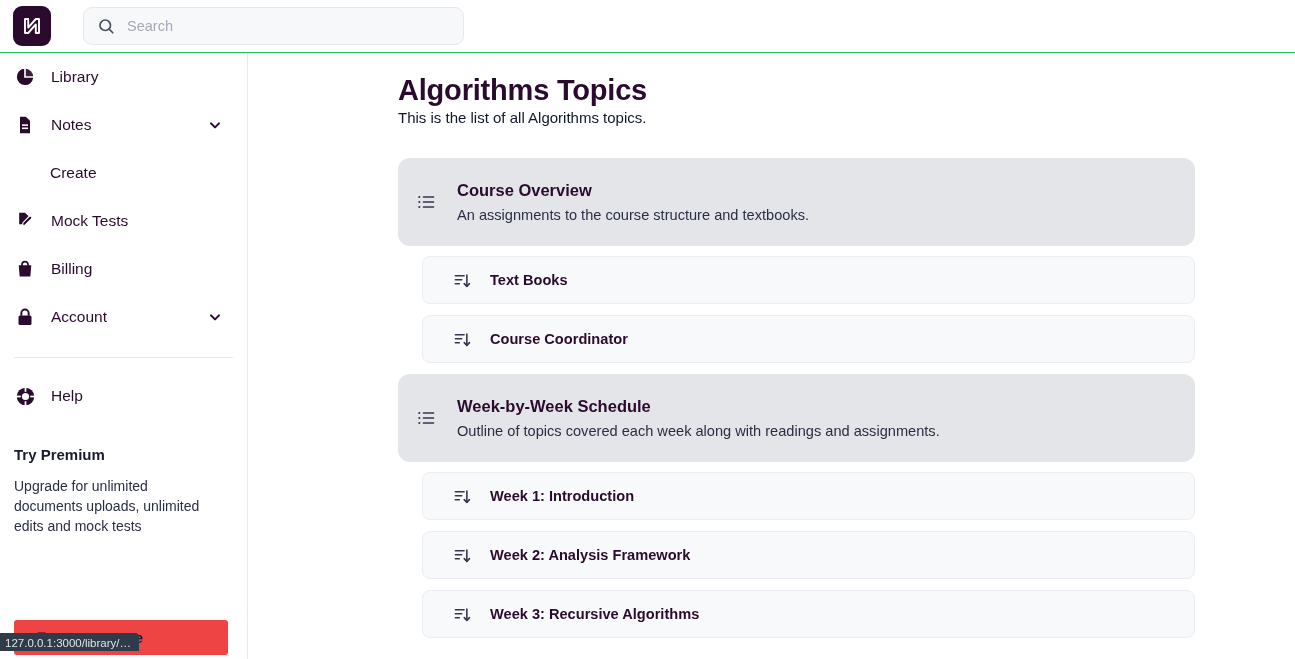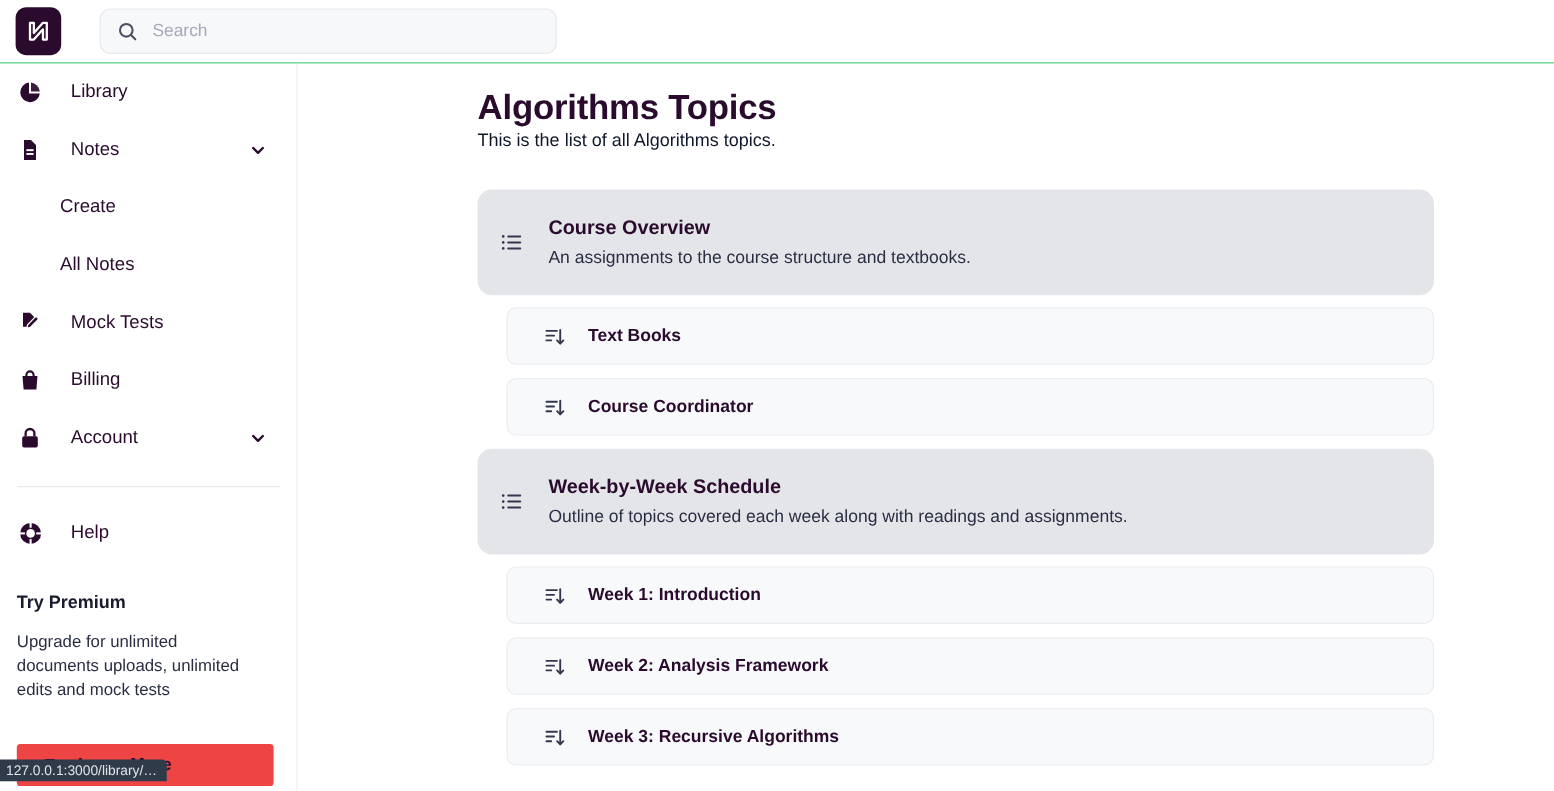--- a/index.html
+++ b/index.html
@@ -56,21 +56,20 @@
     background: #ffffff;
     border-right: 1px solid #e9e9ee;
   }
   .nav-item {
     position: relative;
     display: flex; align-items: center;
     height: 48px;
     padding-left: 14px;
     cursor: pointer;
     color: #2a0b2e;
-    gap: 8px;
   }
   .nav-item .ico { width: 22px; height: 22px; flex: 0 0 22px; display:flex; align-items:center; justify-content:center; color:#2a0b2e; }
   .nav-item .lbl {
     margin-left: 15px;
     font-size: 15.5px;
     color: #2a0b2e;
     white-space: nowrap;
   }
   .nav-item .chev {
     position: absolute; right: 24px; top: 50%;
@@ -222,23 +221,20 @@
         <svg width="16" height="16" viewBox="0 0 24 24" fill="none" stroke="currentColor" stroke-width="3" stroke-linecap="round" stroke-linejoin="round">
           <polyline points="6 9.5 12 15.5 18 9.5"></polyline>
         </svg>
       </span>
     </div>
 
     <div class="nav-sub">
       <span class="lbl">Create</span>
     </div>
 
-    <div class="nav-sub">
-      <span class="lbl">All Notes</span>
-    </div>
 
     <div class="nav-item">
       <span class="ico">
         <svg width="20" height="20" viewBox="0 0 24 24" fill="currentColor">
           <path d="M5 2h7l4.4 4.4V9l-7 7H5Z"></path>
           <path d="M19.6 6.6a2 2 0 0 1 0 2.8l-7.3 7.3-3.3.6.6-3.3 7.2-7.4a2 2 0 0 1 2.8 0Z" fill="currentColor" stroke="#fff" stroke-width="1.3"></path>
         </svg>
       </span>
       <span class="lbl">Mock Tests</span>
     </div>

